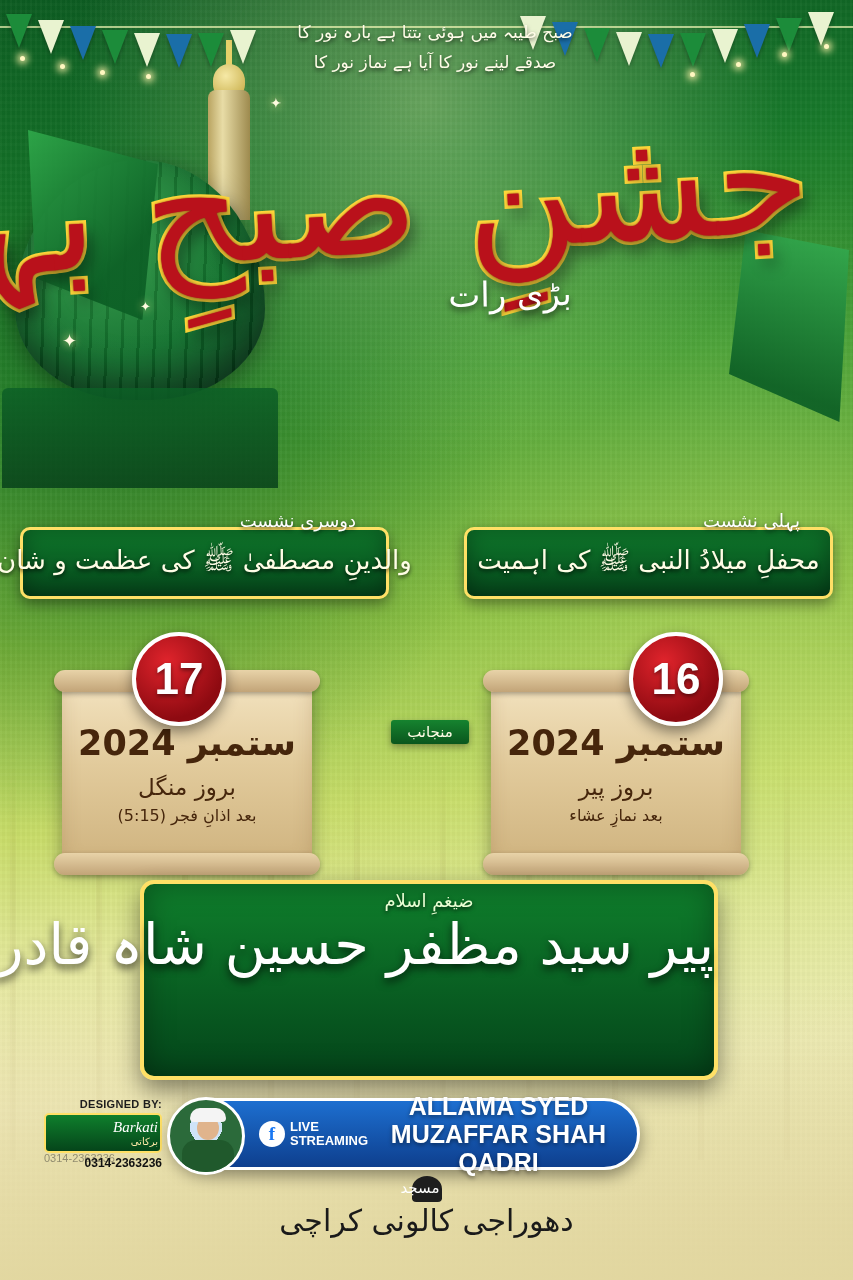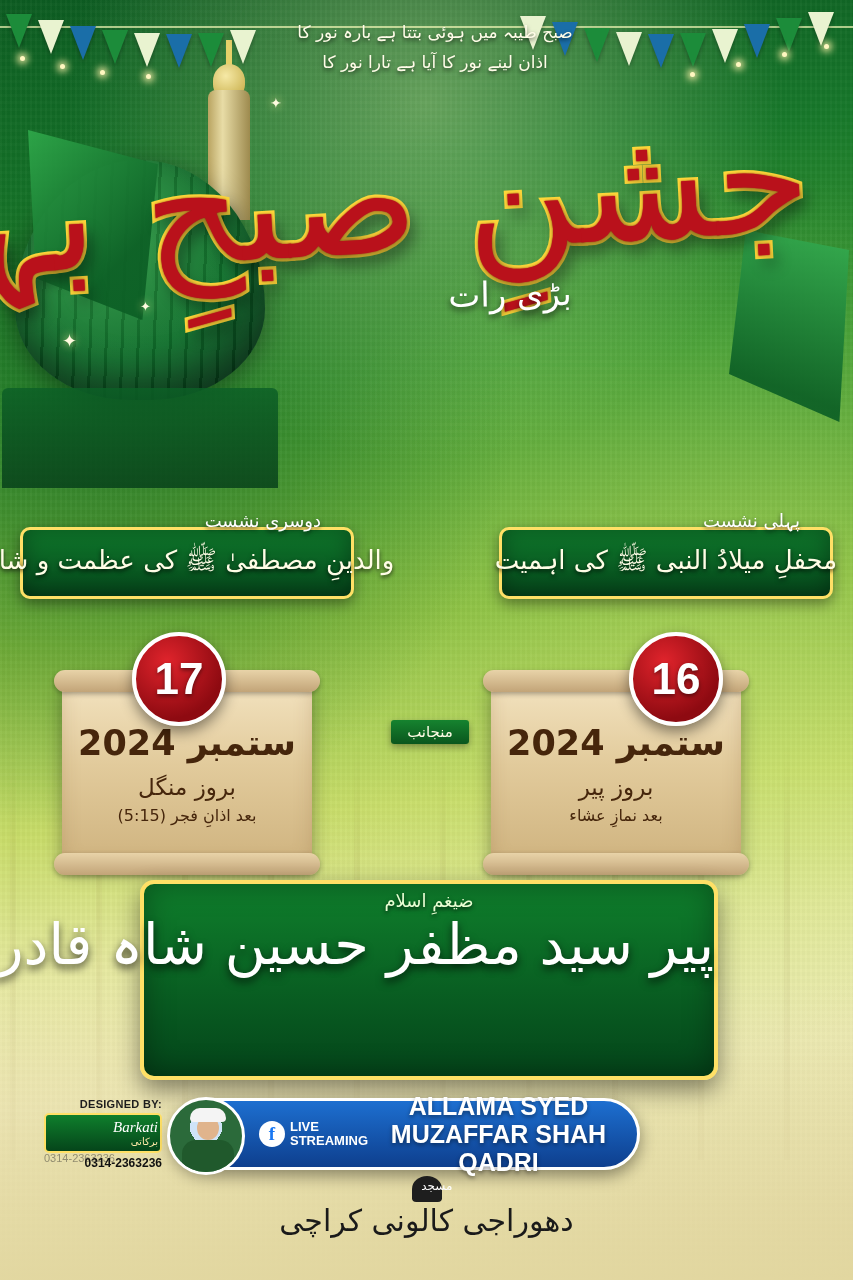--- a/index.html
+++ b/index.html
@@ -150,21 +150,21 @@
     text-shadow: 0 3px 6px rgba(0,0,0,0.65);
     transform: rotate(-1deg);
   }
 
   
   .sessions {
     position: absolute; top: 505px; left: 20px; right: 20px; height: 110px;
     display: flex; justify-content: space-between; z-index: 6;
   }
   .session {
-    position: relative; width: 334px; height: 72px; margin-top: 22px;
+    position: relative; width: 369px; height: 72px; margin-top: 22px;
     background: linear-gradient(to bottom, #0f7a2c, #05441a);
     border: 3px solid #ffe066; border-radius: 10px;
     box-shadow: 0 5px 14px rgba(0,0,0,0.4), inset 0 0 22px rgba(0,0,0,0.35);
     display: flex; align-items: center; justify-content: center;
   }
   .session-label {
     position: absolute; top: -20px; right: 30px;
     color: #ffffff; font-size: 18px;
     text-shadow: 0 2px 4px rgba(0,0,0,0.7);
   }
@@ -309,21 +309,21 @@
   }
   .venue-emblem {
     margin: 0 auto 2px; width: 52px; height: 34px; position: relative;
   }
   .venue-emblem .ve-dome {
     position: absolute; left: 11px; top: 6px; width: 30px; height: 26px;
     background: #1e1e1e; border-radius: 50% 50% 14% 14%;
   }
   .venue-emblem .ve-text {
     position: absolute; left: 0; right: 0; top: 9px;
-    font-size: 12px; color: #ffffff; text-align: right;
+    font-size: 15px; color: #ffffff; text-align: left;
   }
   .venue-name {
     color: #111111; font-size: 46px; line-height: 1.08;
     text-shadow: 0 2px 3px rgba(255,255,255,0.55);
   }
   .venue-addr {
     color: #1a1a1a; font-size: 30px; line-height: 1.1; margin-top: -2px;
   }
   .watermark {
     position: absolute; left: 44px; top: 1152px; font-size: 11px;
@@ -382,21 +382,21 @@
     <div class="bulb" style="left:782px;top:52px;"></div>
     <div class="bulb" style="left:824px;top:44px;"></div>
   </div>
 
   <div class="sparkle" style="left:62px; top:332px;">✦</div>
   <div class="sparkle" style="left:140px;top:300px; font-size:13px;">✦</div>
   <div class="sparkle" style="left:270px;top:96px; font-size:14px;">✦</div>
 
   <div class="couplet urdu">
     <div>صبح طیبہ میں ہوئی بتتا ہے بارہ نور کا</div>
-    <div>اذان لینے نور کا آیا ہے تارا نور کا</div>
+    <div>صدقے لینے نور کا آیا ہے نماز نور کا</div>
   </div>
 
   <div class="title-block">
     <div class="title-main urdu">جشنِ صبحِ بہار</div>
     <div class="title-small urdu">بڑی رات</div>
   </div>
 
   <div class="sessions">
     <div class="session">
       <div class="session-label urdu">دوسری نشست</div>

